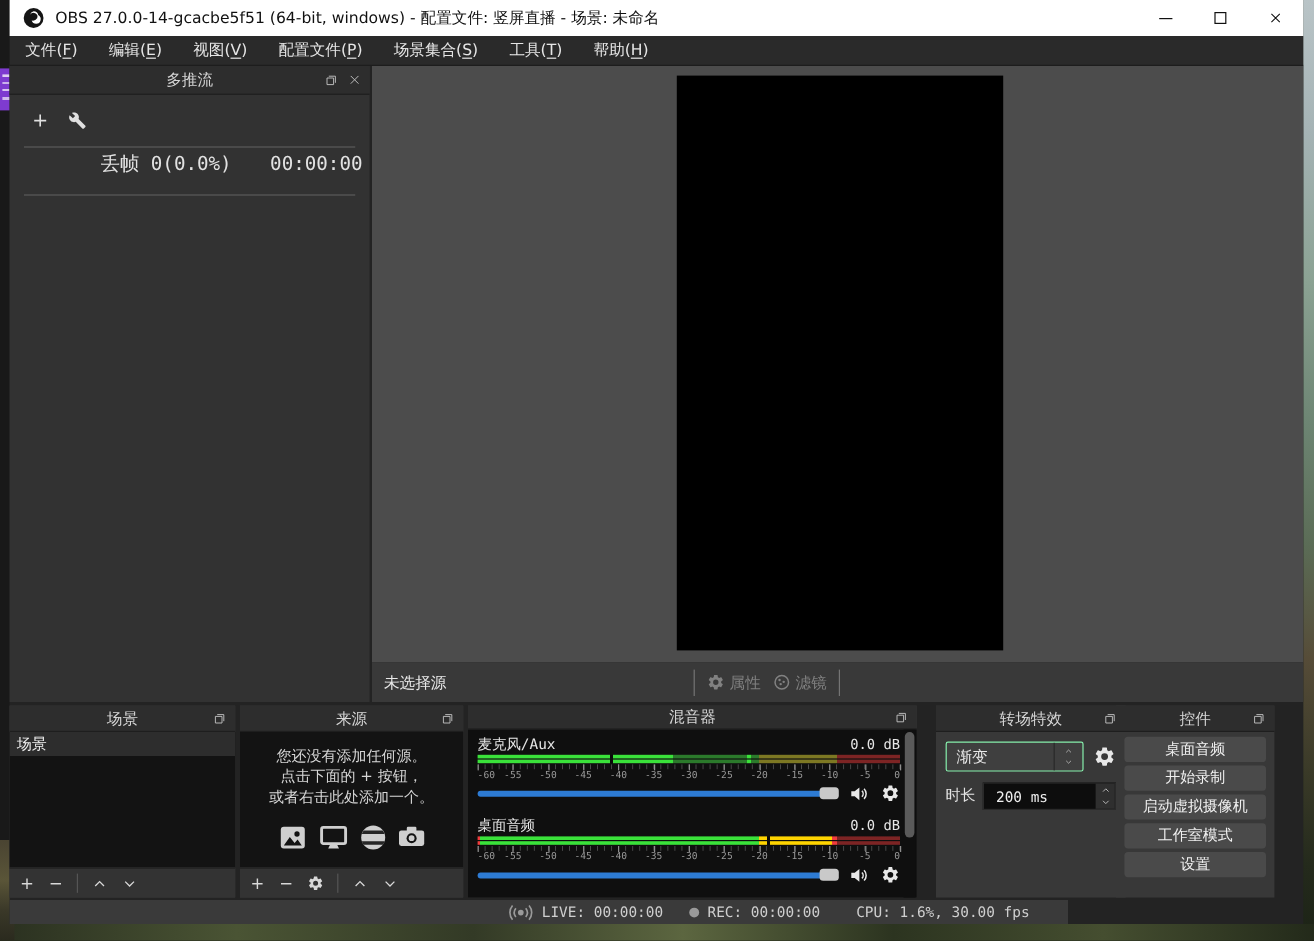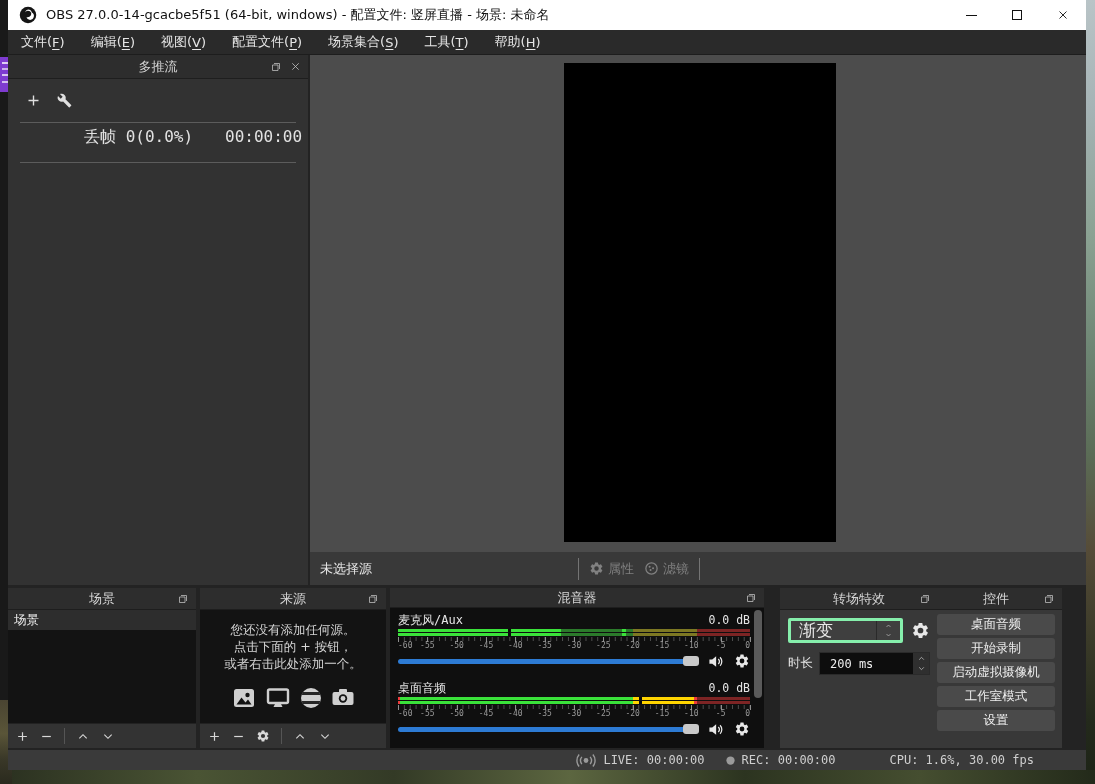--- a/index.html
+++ b/index.html
@@ -96,41 +96,41 @@
   .ch-controls { display:flex; align-items:center; gap:8px; height:20px; margin-top:1px; }
   .vol-slider { position:relative; flex:1; height:20px; display:flex; align-items:center; }
   .vol-fill { height:5px; border-radius:3px; background:#2d7bd4; width:calc(100% - 8px); }
   .vol-handle { position:absolute; right:0; top:5px; width:16px; height:10px; background:#c9c9c9; border-radius:3px; }
   .mixer-scrollbar { position:absolute; right:1px; top:0; bottom:0; width:10px; background:#0f0f0f; }
   .mixer-scroll-handle { position:absolute; right:1px; top:2px; width:8px; height:88px; background:#5a5a5a; border-radius:4px; }
 
   
   .transitions-body { flex:1; padding:8px 8px 0 8px; }
   .trans-row1 { display:flex; align-items:center; gap:8px; }
-  .trans-select { flex:1; height:25px; background:#3f3f3f; border:3px solid #86efac; border-radius:2px;
-    display:flex; align-items:center; color:#e8e8e8; font-size:17px; }
+  .trans-select { flex:1; height:25px; background:#3f3f3f; border:1px solid #86efac; border-radius:2px;
+    display:flex; align-items:center; color:#e8e8e8; font-size:13px; }
   .trans-select-val { padding-left:8px; flex:1; }
   .trans-spinner { width:24px; align-self:stretch; border-left:1px solid #2a2a2a;
     display:flex; flex-direction:column; align-items:center; justify-content:center; gap:3px; }
   .trans-row2 { display:flex; align-items:center; gap:6px; margin-top:9px; color:#e2e2e2; font-size:12.5px; }
   .duration-box { flex:1; height:23px; background:#0d0d0d; border:1px solid #2a2a2a; display:flex; align-items:center; }
   .duration-val { flex:1; padding-left:10px; color:#efefef; font-size:12px; font-family:"DejaVu Sans Mono","Liberation Mono",monospace; }
   .duration-arrows { width:16px; align-self:stretch; display:flex; flex-direction:column; align-items:center; justify-content:center; gap:3px; background:#2f2f2f; }
 
   
   .controls-body { flex:1; padding:4px 7px; display:flex; flex-direction:column; gap:3px; }
   .ctl-btn { height:21px; background:#4a4a4a; border-radius:3px; color:#f0f0f0; font-size:12.5px;
     display:flex; align-items:center; justify-content:center; }
 
   
-  .status-bar { position:absolute; left:0; top:695px; width:1078px; height:20px; background:#3a3a3a;
+  .status-bar { position:absolute; left:0; top:695px; width:882px; height:20px; background:#3a3a3a;
     display:flex; align-items:center; justify-content:flex-end; gap:0;
     color:#cfcfcf; font-size:12px; font-family:"DejaVu Sans Mono","Liberation Mono",monospace; }
   .status-group { display:flex; align-items:center; gap:6px; }
-  .status-pad { padding-right:52px;margin-left:24px; }
+  .status-pad { padding-right:32px; }
   .gap20 { width:20px; } .gap30 { width:30px; }
   svg { display:block; }
 </style>
 </head>
 <body>
 
 <svg width="0" height="0" style="position:absolute">
   <defs>
     <g id="i-gear">
         <path fill="currentColor" d="M19.14 12.94c.04-.3.06-.61.06-.94s-.02-.64-.07-.94l2.03-1.58a.49.49 0 0 0 .12-.61l-1.92-3.32a.49.49 0 0 0-.59-.22l-2.39.96c-.5-.38-1.03-.7-1.62-.94l-.36-2.54a.48.48 0 0 0-.48-.41h-3.84c-.24 0-.43.17-.47.41l-.36 2.54c-.59.24-1.13.57-1.62.94l-2.39-.96a.49.49 0 0 0-.59.22L2.74 8.87c-.12.21-.08.47.12.61l2.03 1.58c-.05.3-.09.63-.09.94s.02.64.07.94l-2.03 1.58a.49.49 0 0 0-.12.61l1.92 3.32c.12.22.37.29.59.22l2.39-.96c.5.38 1.03.7 1.62.94l.36 2.54c.05.24.24.41.48.41h3.84c.24 0 .44-.17.47-.41l.36-2.54c.59-.24 1.13-.56 1.62-.94l2.39.96c.22.08.47 0 .59-.22l1.92-3.32a.49.49 0 0 0-.12-.61l-2.01-1.58zM12 15.6A3.6 3.6 0 1 1 12 8.4a3.6 3.6 0 0 1 0 7.2z"></path>

